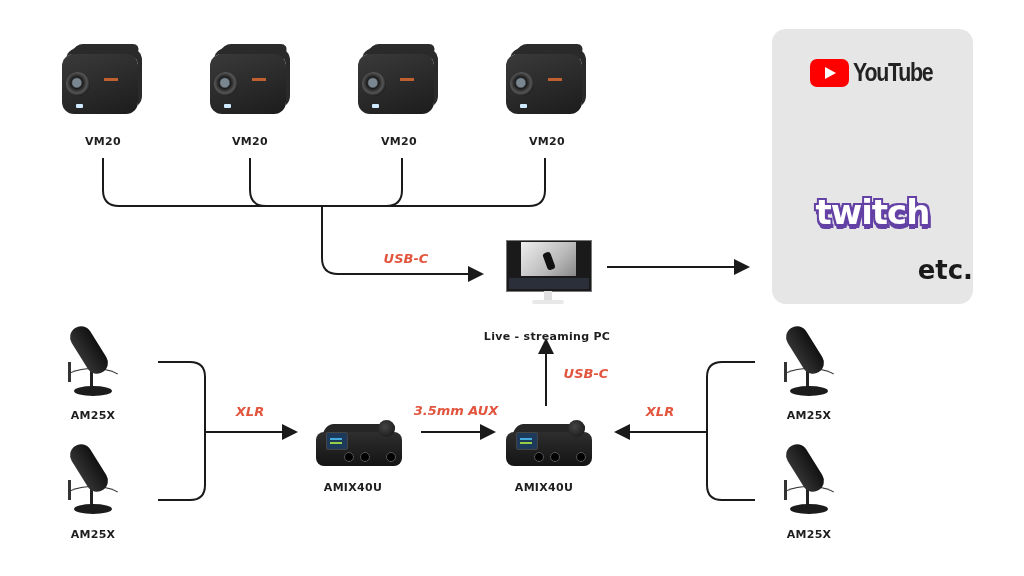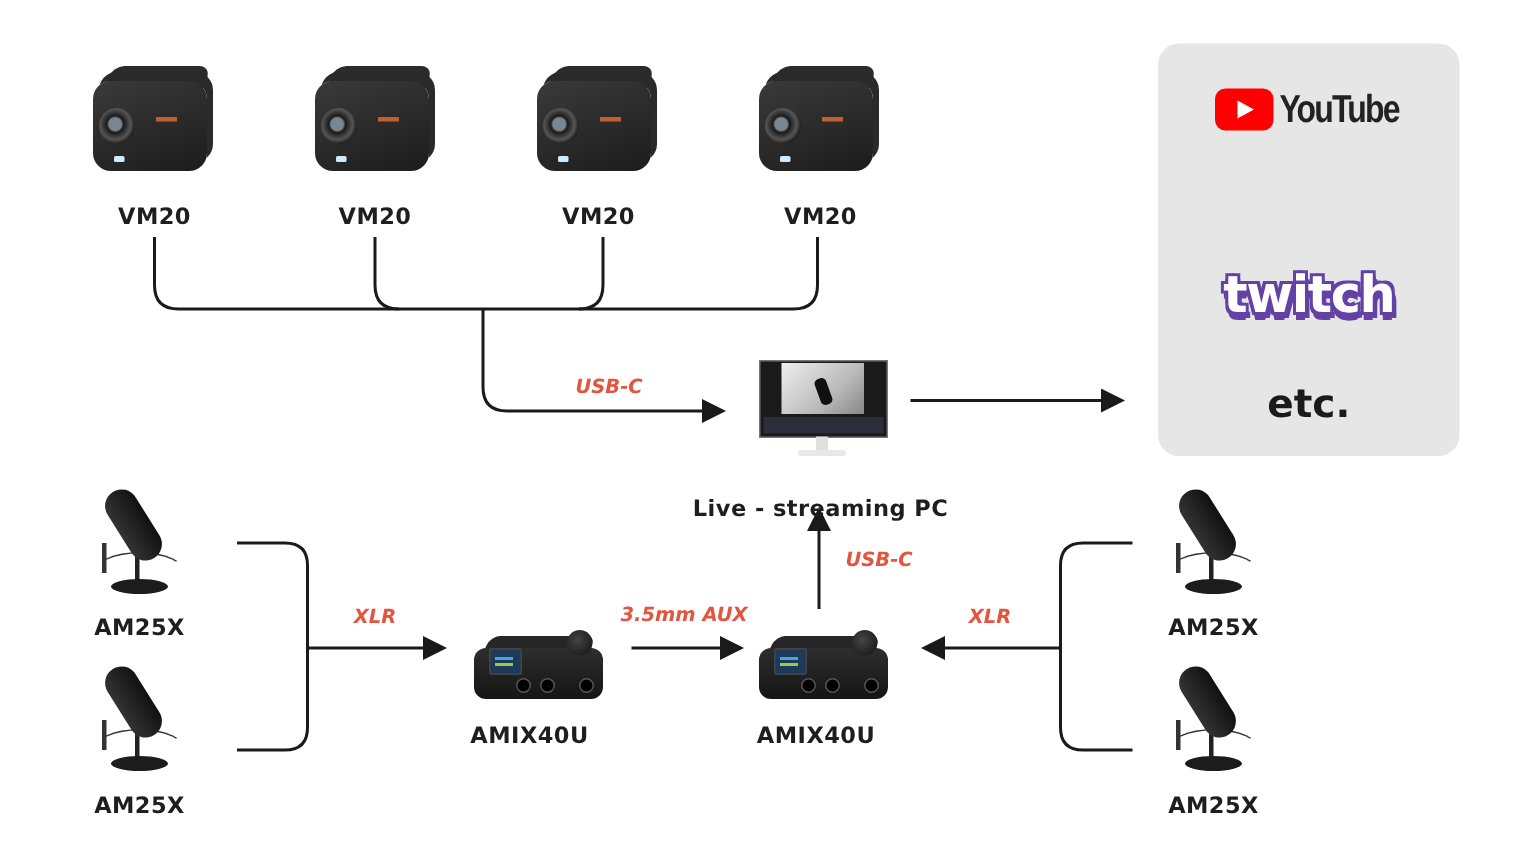--- a/index.html
+++ b/index.html
@@ -1,28 +1,28 @@
 <!DOCTYPE html>
 <html><head>
 <meta charset="utf-8">
 <style>
   html,body{margin:0;padding:0;background:#fff;}
   body{width:1024px;height:576px;position:relative;overflow:hidden;font-family:"DejaVu Sans","Liberation Sans",sans-serif;}
-  .label{position:absolute;font-weight:bold;font-size:15px;color:#1e1e1e;text-align:center;transform:translateX(-50%);white-space:nowrap;letter-spacing:0.3px;}
+  .label{position:absolute;font-weight:bold;font-size:11px;color:#1e1e1e;text-align:center;transform:translateX(-50%);white-space:nowrap;letter-spacing:0.3px;}
   .conn{position:absolute;font-style:italic;font-weight:bold;font-size:13px;color:#e2553e;transform:translateX(-50%);white-space:nowrap;}
   svg.lines{position:absolute;left:0;top:0;}
   .platforms{position:absolute;left:772px;top:29px;width:201px;height:275px;background:#e6e6e6;border-radius:14px;}
   .yt{position:absolute;left:38px;top:28px;display:flex;align-items:center;gap:4px;}
   .yt-logo{width:39px;height:28px;background:#ff0000;border-radius:7px;position:relative;}
   .yt-logo:after{content:"";position:absolute;left:15px;top:8px;border-left:11px solid #fff;border-top:6px solid transparent;border-bottom:6px solid transparent;}
   .yt-text{font-family:"Liberation Sans",sans-serif;font-weight:bold;font-size:26px;color:#222;letter-spacing:-1.5px;transform:scaleX(0.82);transform-origin:left;}
   .fb{position:absolute;left:0;width:100%;top:86px;text-align:center;font-family:"Liberation Sans",sans-serif;font-weight:bold;font-size:28px;color:#3b5998;letter-spacing:-0.5px;}
-  .tw{position:absolute;left:0;width:100%;top:148px;text-align:center;font-family:"DejaVu Sans",sans-serif;font-weight:bold;font-size:34px;color:#fff;letter-spacing:-1px;
+  .tw{position:absolute;left:0;width:100%;top:163px;text-align:center;font-family:"DejaVu Sans",sans-serif;font-weight:bold;font-size:34px;color:#fff;letter-spacing:-1px;
       text-shadow:-2px -2px 0 #6441a5,2px -2px 0 #6441a5,-2px 2px 0 #6441a5,2px 2px 0 #6441a5,0 3px 0 #6441a5,3px 4px 0 #6441a5,0 5px 0 #6441a5;}
-  .etc{position:absolute;left:0;width:100%;top:226px;text-align:center;font-family:"DejaVu Sans",sans-serif;font-weight:bold;font-size:26px;color:#1a1a1a;}
+  .etc{position:absolute;left:0;width:100%;top:226px;text-align:right;font-family:"DejaVu Sans",sans-serif;font-weight:bold;font-size:26px;color:#1a1a1a;}
   
   .camera{position:absolute;width:86px;height:78px;}
   .cam-body{position:absolute;left:4px;top:14px;width:76px;height:60px;background:linear-gradient(160deg,#3a3a3a,#1c1c1c);border-radius:12px;box-shadow:4px -6px 0 #2a2a2a;}
   .cam-top{position:absolute;left:14px;top:4px;width:66px;height:16px;background:#2b2b2b;border-radius:8px 8px 2px 2px;transform:skewX(-20deg);}
   .cam-lens{position:absolute;left:8px;top:32px;width:24px;height:24px;border-radius:50%;background:radial-gradient(circle at 45% 45%,#7a8690 0 22%,#1a1a1a 30%,#555 55%,#222 70%);}
   .cam-led{position:absolute;left:18px;top:64px;width:7px;height:4px;background:#cfe9ff;border-radius:1px;}
   .cam-brand{position:absolute;left:46px;top:38px;width:14px;height:3px;background:#c06030;}
   
   .mic{position:absolute;width:80px;height:80px;}
   .mic-body{position:absolute;left:22px;top:2px;width:22px;height:52px;background:linear-gradient(90deg,#333,#111);border-radius:11px;transform:rotate(-32deg);transform-origin:center;}

